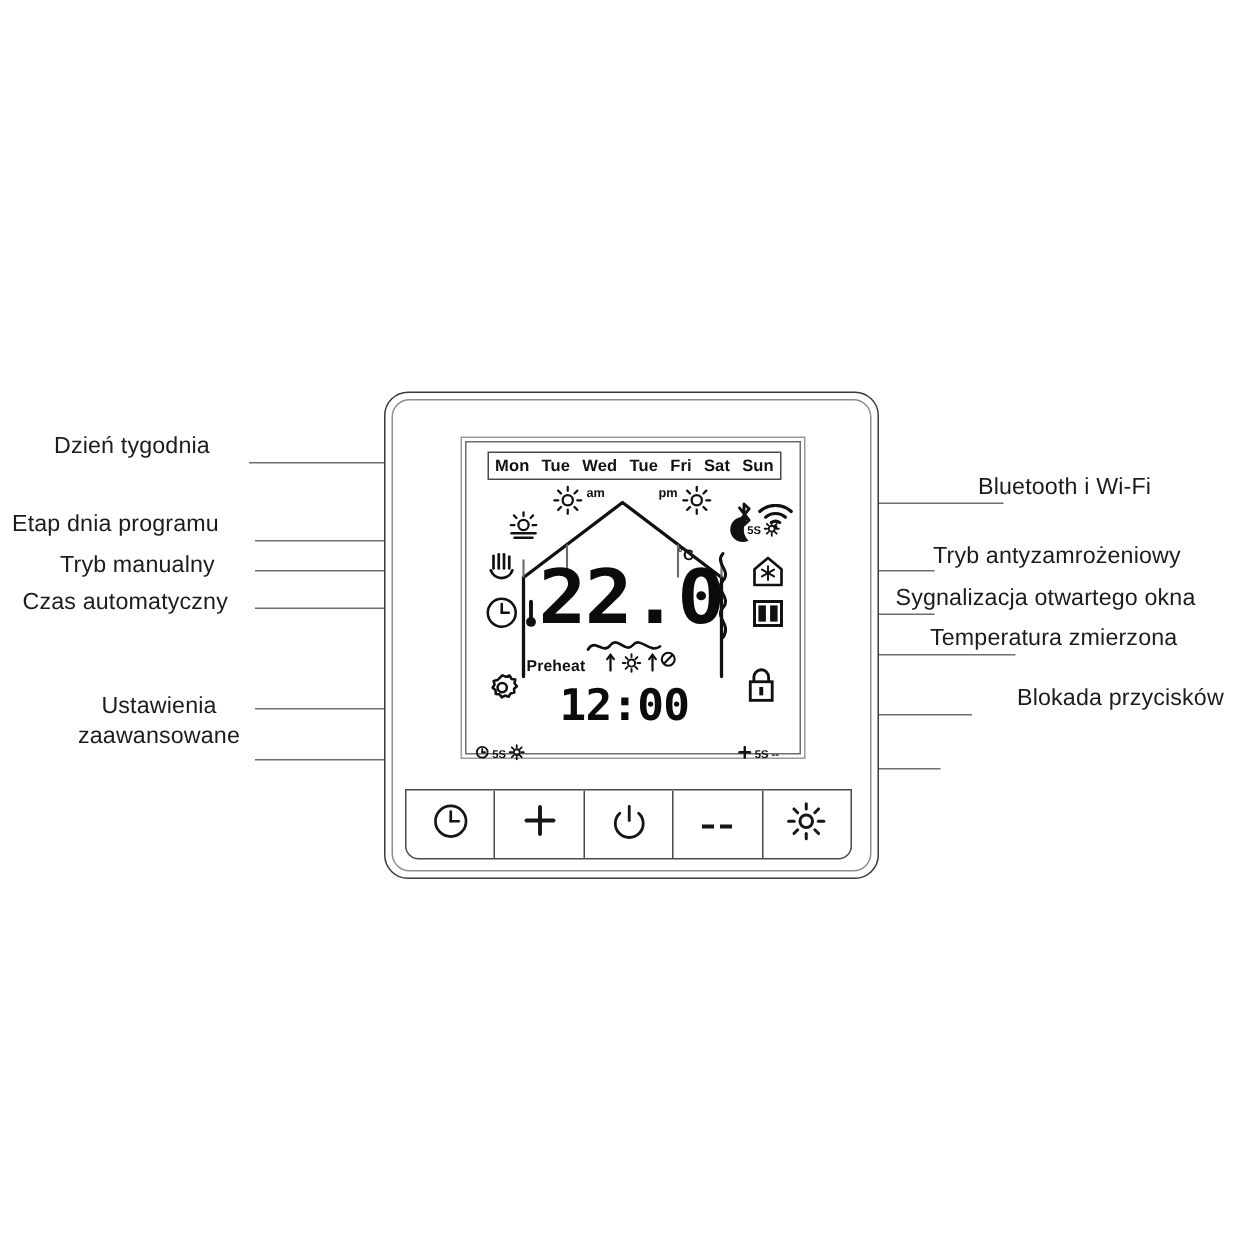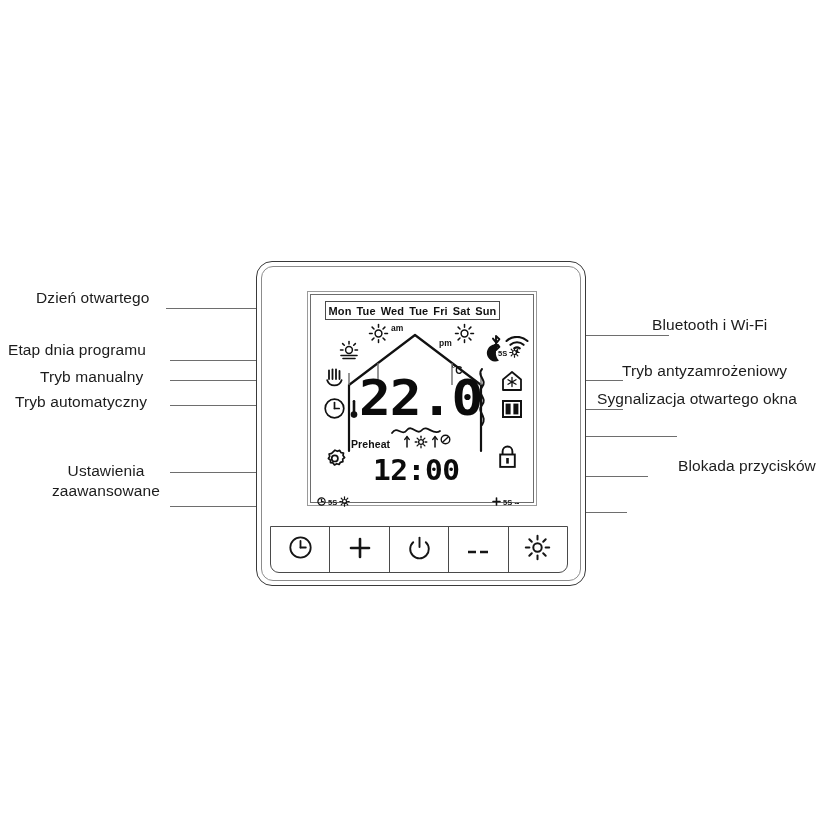--- a/index.html
+++ b/index.html
@@ -38,21 +38,21 @@
     position:absolute;left:50px;top:29px;width:230px;height:215px;
     border:1px solid #9a9a9a;box-sizing:border-box;
   }
   .lcd{
     position:absolute;left:2px;top:2px;right:2px;bottom:2px;
     border:1px solid #6d6d6d;box-sizing:border-box;background:#fff;
   }
 
   
   .days{
-    position:absolute;left:14px;top:6px;width:175px;height:19px;
+    position:absolute;left:14px;top:6px;width:196px;height:19px;
     border:1px solid #4a4a4a;box-sizing:border-box;
     display:flex;align-items:center;justify-content:space-around;
   }
   .days span{font-size:11px;font-weight:700;color:#111;letter-spacing:.1px;}
 
   
   .roofwrap{position:absolute;left:24px;top:28px;width:180px;height:150px;}
   .roofwrap svg{position:absolute;left:0;top:0;}
 
   .ampm{position:absolute;font-size:8.5px;font-weight:700;color:#111;}
@@ -120,38 +120,39 @@
 
   <div class="lead h" style="left:537px;top:335px;width:132px;"></div>
   <div class="lead h" style="left:533px;top:380px;width:90px;"></div>
   <div class="lead h" style="left:533px;top:409px;width:90px;"></div>
   <div class="lead h" style="left:437px;top:436px;width:240px;"></div>
   <div class="lead v" style="left:437px;top:415px;height:21px;"></div>
   <div class="lead h" style="left:518px;top:476px;width:130px;"></div>
   <div class="lead h" style="left:437px;top:512px;width:190px;"></div>
   <div class="lead v" style="left:437px;top:487px;height:25px;"></div>
 
-  <div class="label" style="left:36px;top:288px;">Dzień otwartego</div>
+  <div class="label" style="left:36px;top:288px;">Dzień tygodnia</div>
 
   <div class="label" style="left:8px;top:340px;">Etap dnia programu</div>
 
   <div class="label" style="left:40px;top:367px;">Tryb manualny</div>
 
-  <div class="label" style="left:15px;top:392px;">Tryb automatyczny</div>
+  <div class="label" style="left:15px;top:392px;">Czas automatyczny</div>
 
   <div class="label two-line" style="left:36px;top:432px;width:140px;margin-top:29px;">Ustawienia
 zaawansowane</div>
 
 
   <div class="label" style="left:652px;top:315px;">Bluetooth i Wi-Fi</div>
 
   <div class="label" style="left:597px;top:389px;">Sygnalizacja otwartego okna</div>
 
   <div class="label" style="left:622px;top:361px;">Tryb antyzamrożeniowy</div>
 
+  <div class="label" style="left:620px;top:416px;">Temperatura zmierzona</div>
 
   <div class="label" style="left:650px;top:456px;margin-left:28px;">Blokada przycisków</div>
 
 
   <div class="device">
     <div class="device-inner"></div>
 
     <div class="lcd-outer">
       <div class="lcd">
 
@@ -203,21 +204,21 @@
                 <line x1="16.8" y1="10.5" x2="19.5" y2="10.5"></line>
                 <line x1="4.1" y1="4.1" x2="6" y2="6"></line>
                 <line x1="15" y1="15" x2="16.9" y2="16.9"></line>
                 <line x1="16.9" y1="4.1" x2="15" y2="6"></line>
                 <line x1="6" y1="15" x2="4.1" y2="16.9"></line>
               </g>
             </svg>
           </span>
           <span class="ampm" style="left:56px;top:0px;">am</span>
 
-          <span class="ampm" style="left:104px;top:15px;">pm</span>
+          <span class="ampm" style="left:104px;top:0px;">pm</span>
           <span class="ic" style="left:119px;top:0px;">
             <svg width="21" height="21" viewBox="0 0 21 21">
               <circle cx="10.5" cy="10.5" r="3.4" fill="none" stroke="#111" stroke-width="1.5"></circle>
               <g stroke="#111" stroke-width="1.5" stroke-linecap="round">
                 <line x1="10.5" y1="1.5" x2="10.5" y2="4.2"></line>
                 <line x1="10.5" y1="16.8" x2="10.5" y2="19.5"></line>
                 <line x1="1.5" y1="10.5" x2="4.2" y2="10.5"></line>
                 <line x1="16.8" y1="10.5" x2="19.5" y2="10.5"></line>
                 <line x1="4.1" y1="4.1" x2="6" y2="6"></line>
                 <line x1="15" y1="15" x2="16.9" y2="16.9"></line>

